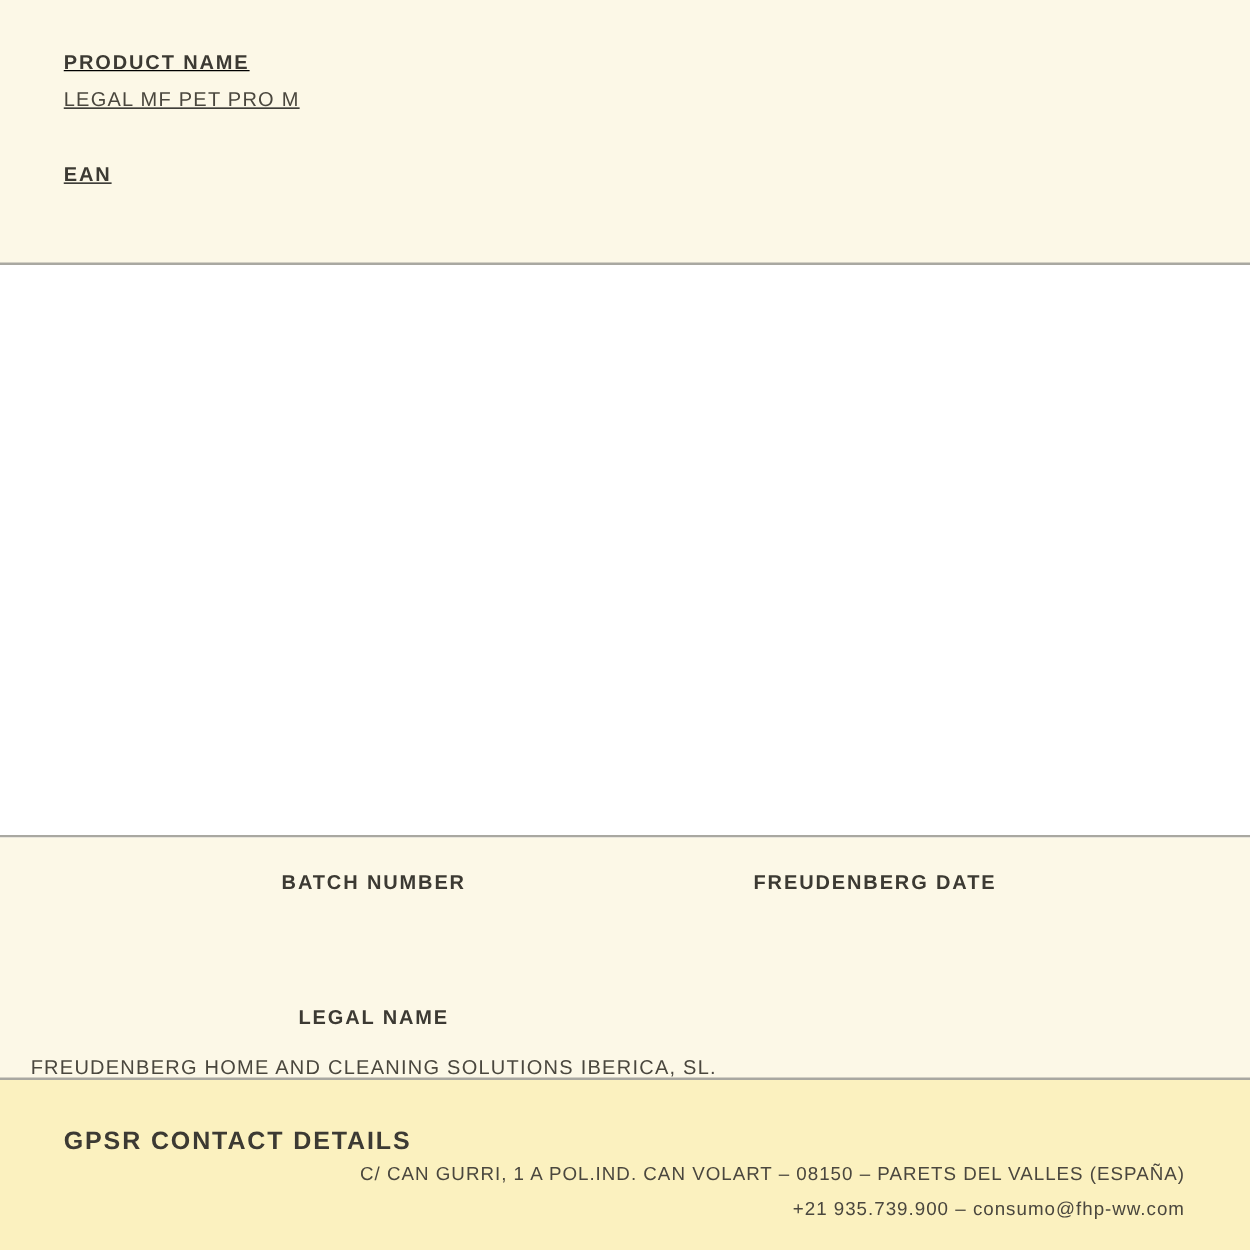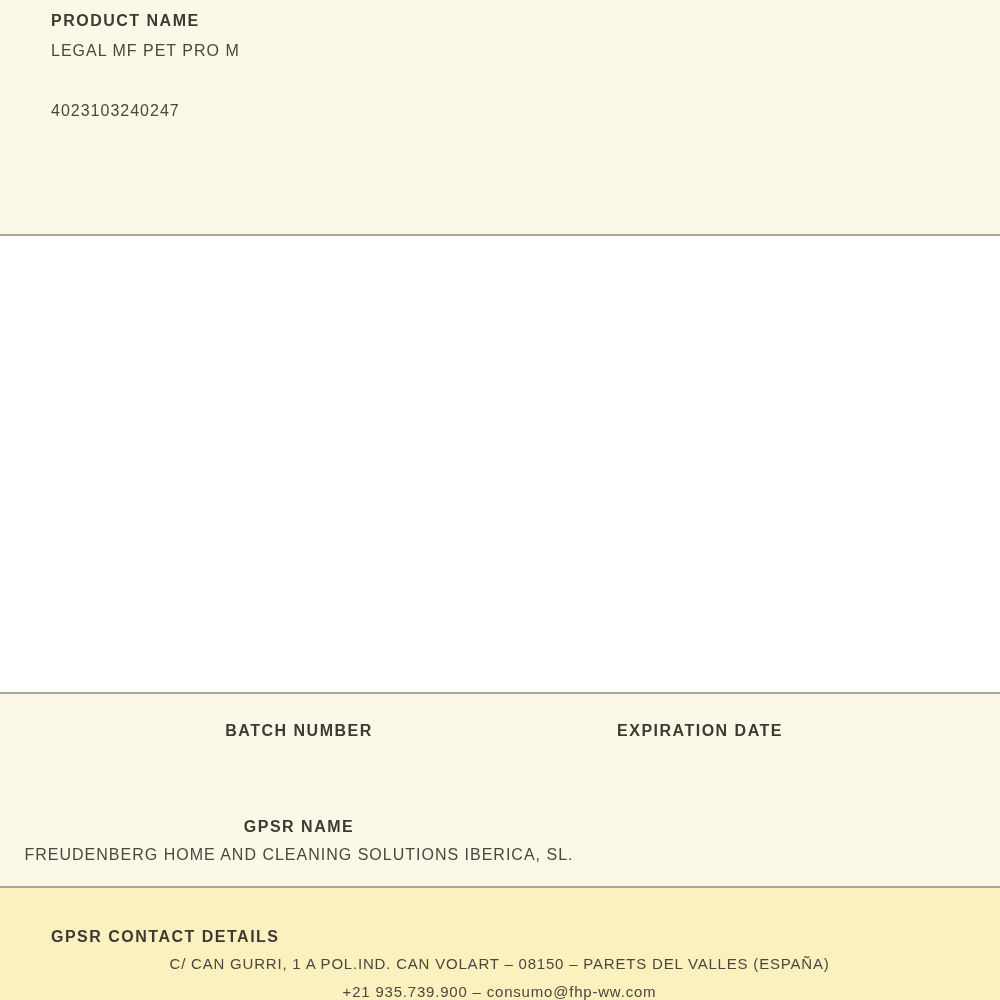--- a/index.html
+++ b/index.html
@@ -10,24 +10,25 @@
   }
   .page {
     width: 1000px;
     height: 1000px;
     background: var(--white-bg, #ffffff);
     overflow: hidden;
   }
 
   
   .product-section {
-    height: 236px;
+    height: 212px;
     background: var(--cream-bg, #FCF8E7);
     border-bottom: 2px solid var(--divider-color, #A9A8A1);
-    padding: 10px 51px 0 51px;
+    padding: 40px 51px 0 51px;
+    text-decoration: underline;
   }
   .field-label {
     font-size: 16px;
     font-weight: bold;
     color: var(--label-color, #3C3A33);
     letter-spacing: 1.5px;
     line-height: 22px;
   }
   .field-value {
     font-size: 16px;
@@ -56,74 +57,74 @@
   .details-row {
     display: flex;
     align-items: flex-start;
   }
   .details-row.second { margin-top: 46px; }
   .cell {
     text-align: center;
   }
   .cell-left  { width: 598px; flex: none; }
   .cell-right { width: 204px; flex: none; }
-  .cell .field-value { margin-top: 6px; white-space: nowrap; text-align: center; }
+  .cell .field-value { margin-top: 18px; white-space: nowrap; text-align: center; }
   .cell .field-value:empty { min-height: 22px; }
 
   
   .contact-section {
     height: 156px;
     background: var(--yellow-bg, #FBF1BF);
     padding: 38px 52px 0 51px;
   }
   .contact-title {
-    font-size: 16px;
+    font-size: 20px;
     font-weight: bold;
     color: var(--label-color, #3C3A33);
     letter-spacing: 1.5px;
     line-height: 22px;
     text-align: left;
   }
   .contact-line {
     font-size: 15px;
     color: var(--text-color, #4A473E);
     letter-spacing: 0.8px;
     line-height: 22px;
-    text-align: center;
+    text-align: right;
     margin-top: 6px;
   }
   .contact-line.first { margin-top: 5px; }
 </style>
 </head>
 <body>
 
 <div class="page">
 
   <section class="product-section">
     <div class="field-label">PRODUCT NAME</div>
     <div class="field-value first">LEGAL MF PET PRO M</div>
-    <div class="field-value">4023103240247</div>
+    <div class="field-label">EAN</div>
   </section>
 
   <section class="content-area"></section>
 
   <section class="details-section">
     <div class="details-row">
       <div class="cell cell-left">
         <div class="field-label">BATCH NUMBER</div>
         <div class="field-value"></div>
       </div>
       <div class="cell cell-right">
-        <div class="field-label">EXPIRATION DATE</div>
+        <div class="field-label">FREUDENBERG DATE</div>
         <div class="field-value"></div>
       </div>
     </div>
     <div class="details-row second">
       <div class="cell cell-left">
-        <div class="field-label">GPSR NAME</div>
+        <div class="field-label">LEGAL NAME</div>
         <div class="field-value">FREUDENBERG HOME AND CLEANING SOLUTIONS IBERICA, SL.</div>
       </div>
       <div class="cell cell-right">
       </div>
     </div>
   </section>
 
   <section class="contact-section">
     <div class="contact-title">GPSR CONTACT DETAILS</div>
     <div class="contact-line first">C/ CAN GURRI, 1 A POL.IND. CAN VOLART – 08150 – PARETS DEL VALLES (ESPAÑA)</div>

